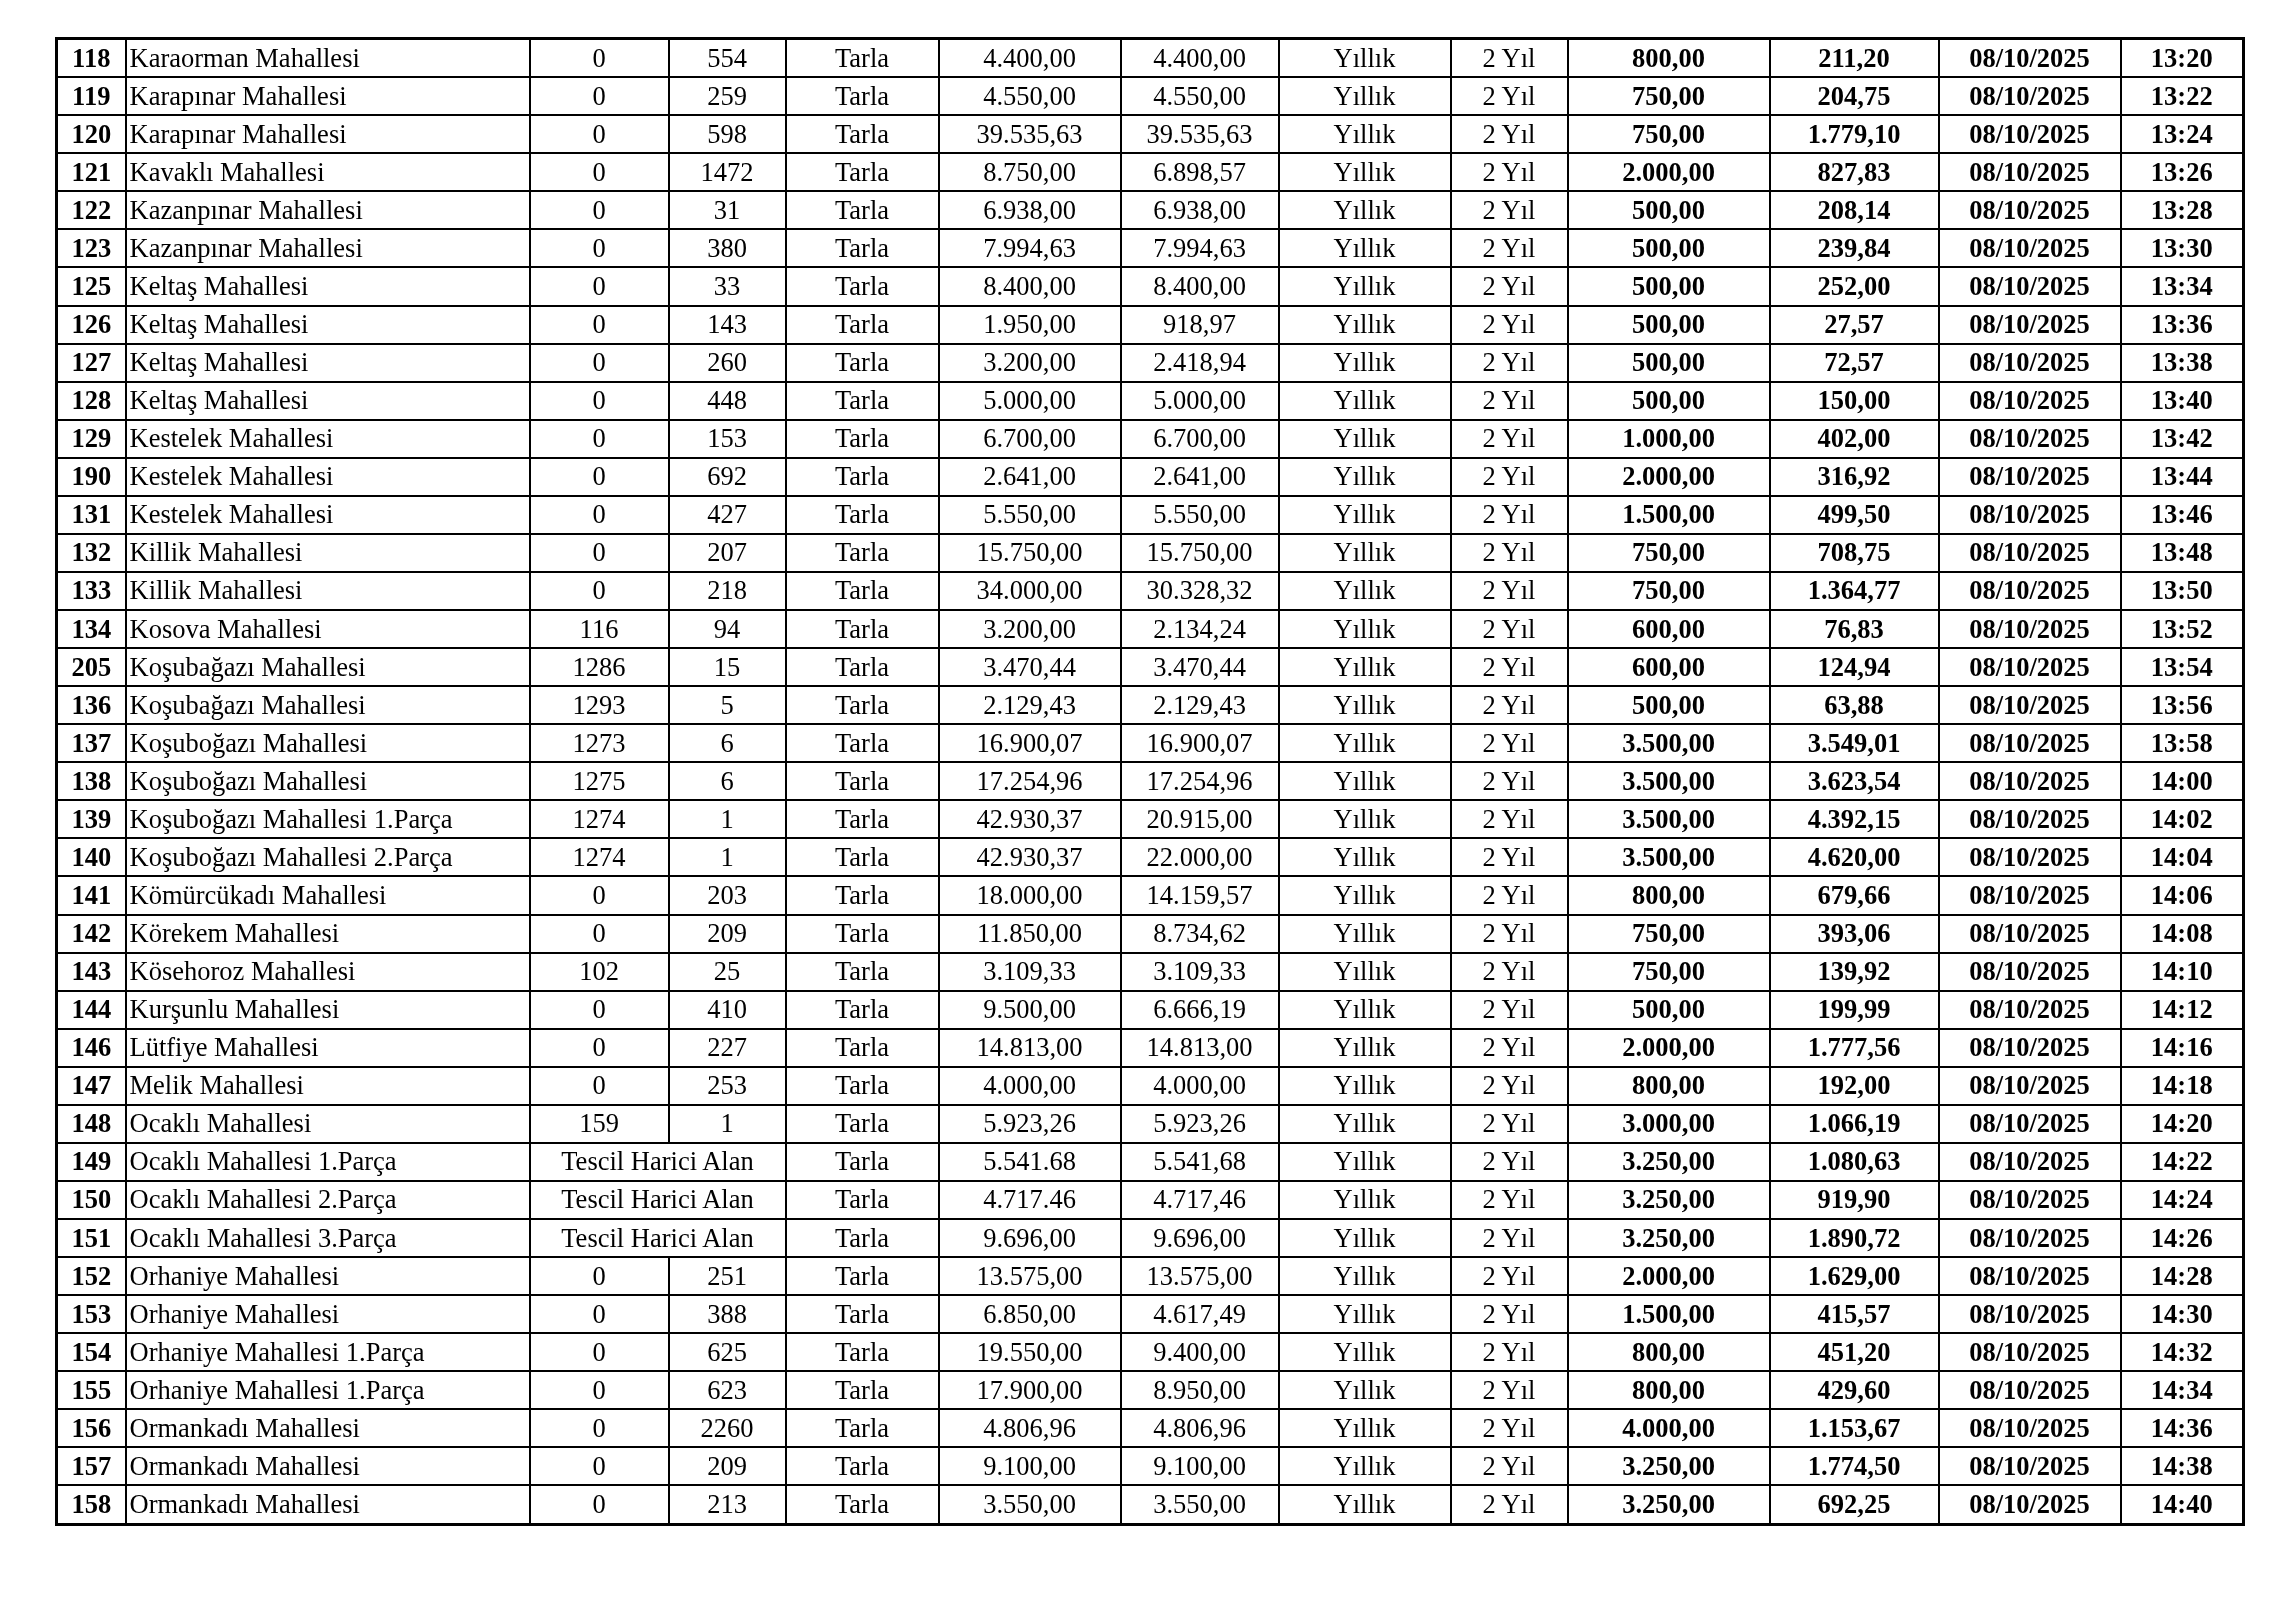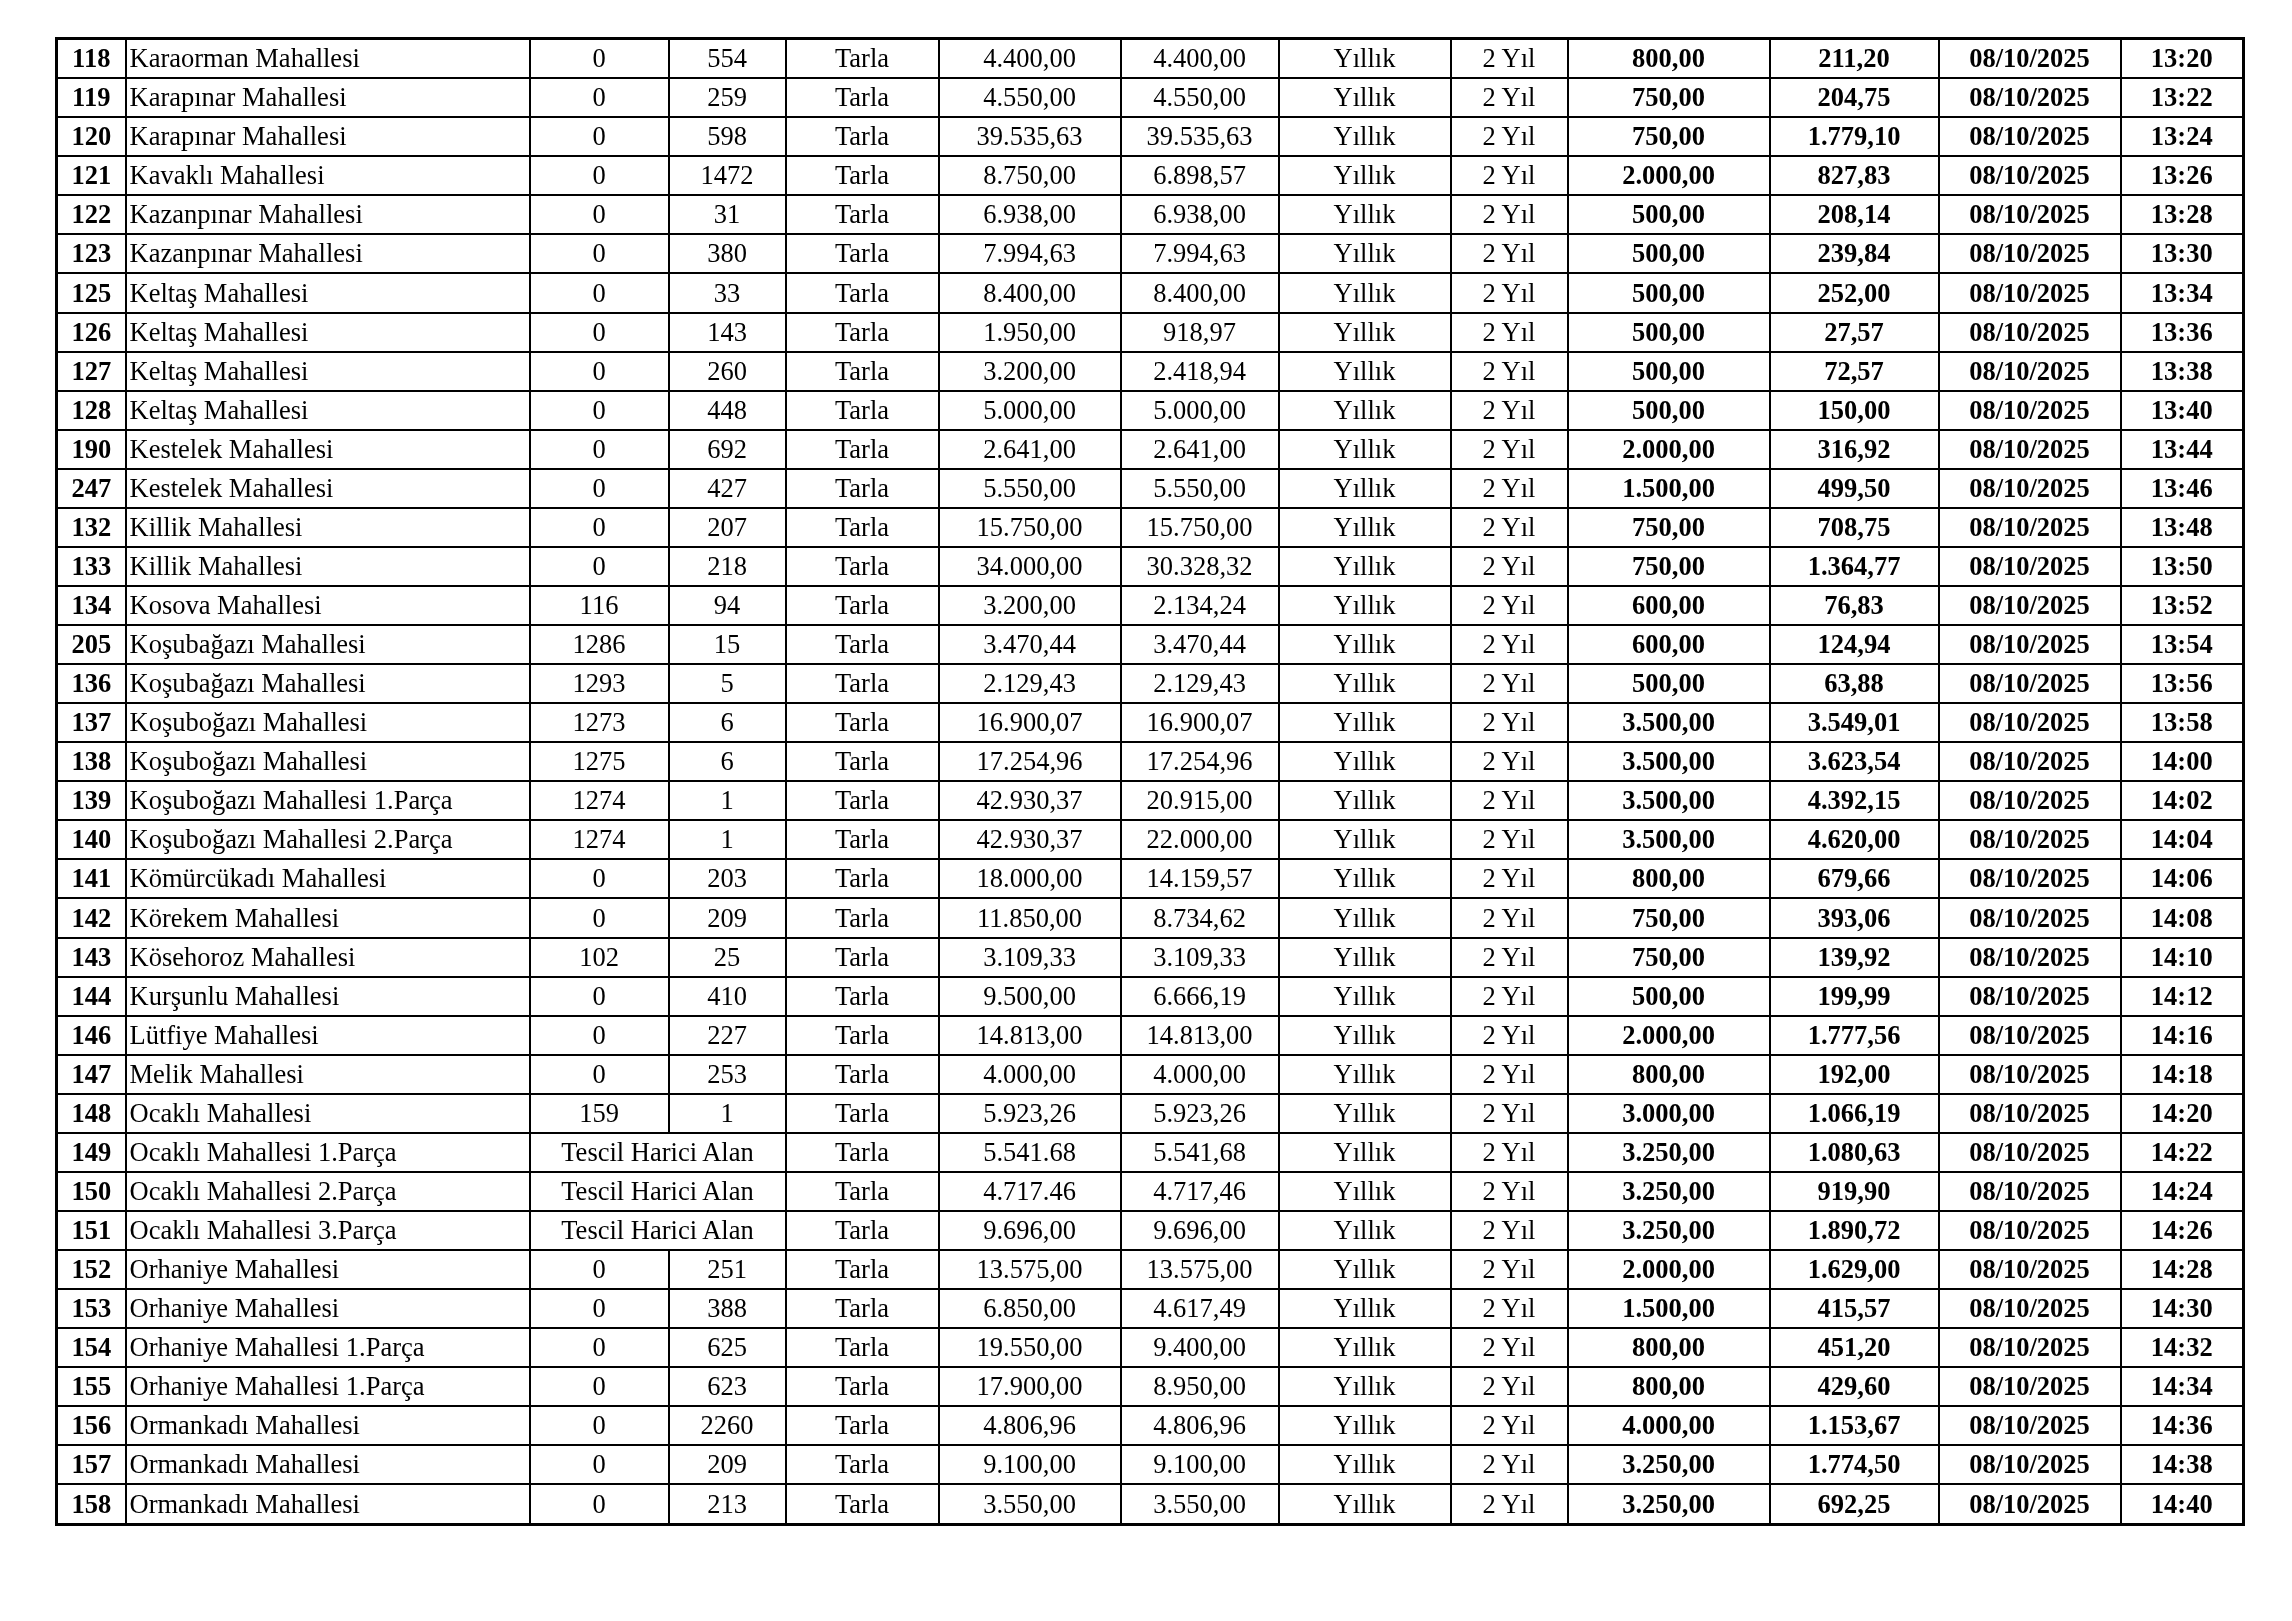--- a/index.html
+++ b/index.html
@@ -200,36 +200,51 @@
           <td class="ctr">5.000,00</td>
           <td class="ctr">5.000,00</td>
           <td class="ctr">Yıllık</td>
           <td class="ctr">2 Yıl</td>
           <td class="ctr bold">500,00</td>
           <td class="ctr bold">150,00</td>
           <td class="ctr bold">08/10/2025</td>
           <td class="ctr bold">13:40</td>
         </tr>
         <tr>
+          <td class="num">129</td>
+          <td class="name">Kestelek Mahallesi</td>
+          <td class="ctr">0</td>
+          <td class="ctr">153</td>
+          <td class="ctr">Tarla</td>
+          <td class="ctr">6.700,00</td>
+          <td class="ctr">6.700,00</td>
+          <td class="ctr">Yıllık</td>
+          <td class="ctr">2 Yıl</td>
+          <td class="ctr bold">1.000,00</td>
+          <td class="ctr bold">402,00</td>
+          <td class="ctr bold">08/10/2025</td>
+          <td class="ctr bold">13:42</td>
+        </tr>
+        <tr>
           <td class="num">190</td>
           <td class="name">Kestelek Mahallesi</td>
           <td class="ctr">0</td>
           <td class="ctr">692</td>
           <td class="ctr">Tarla</td>
           <td class="ctr">2.641,00</td>
           <td class="ctr">2.641,00</td>
           <td class="ctr">Yıllık</td>
           <td class="ctr">2 Yıl</td>
           <td class="ctr bold">2.000,00</td>
           <td class="ctr bold">316,92</td>
           <td class="ctr bold">08/10/2025</td>
           <td class="ctr bold">13:44</td>
         </tr>
         <tr>
-          <td class="num">247</td>
+          <td class="num">131</td>
           <td class="name">Kestelek Mahallesi</td>
           <td class="ctr">0</td>
           <td class="ctr">427</td>
           <td class="ctr">Tarla</td>
           <td class="ctr">5.550,00</td>
           <td class="ctr">5.550,00</td>
           <td class="ctr">Yıllık</td>
           <td class="ctr">2 Yıl</td>
           <td class="ctr bold">1.500,00</td>
           <td class="ctr bold">499,50</td>

